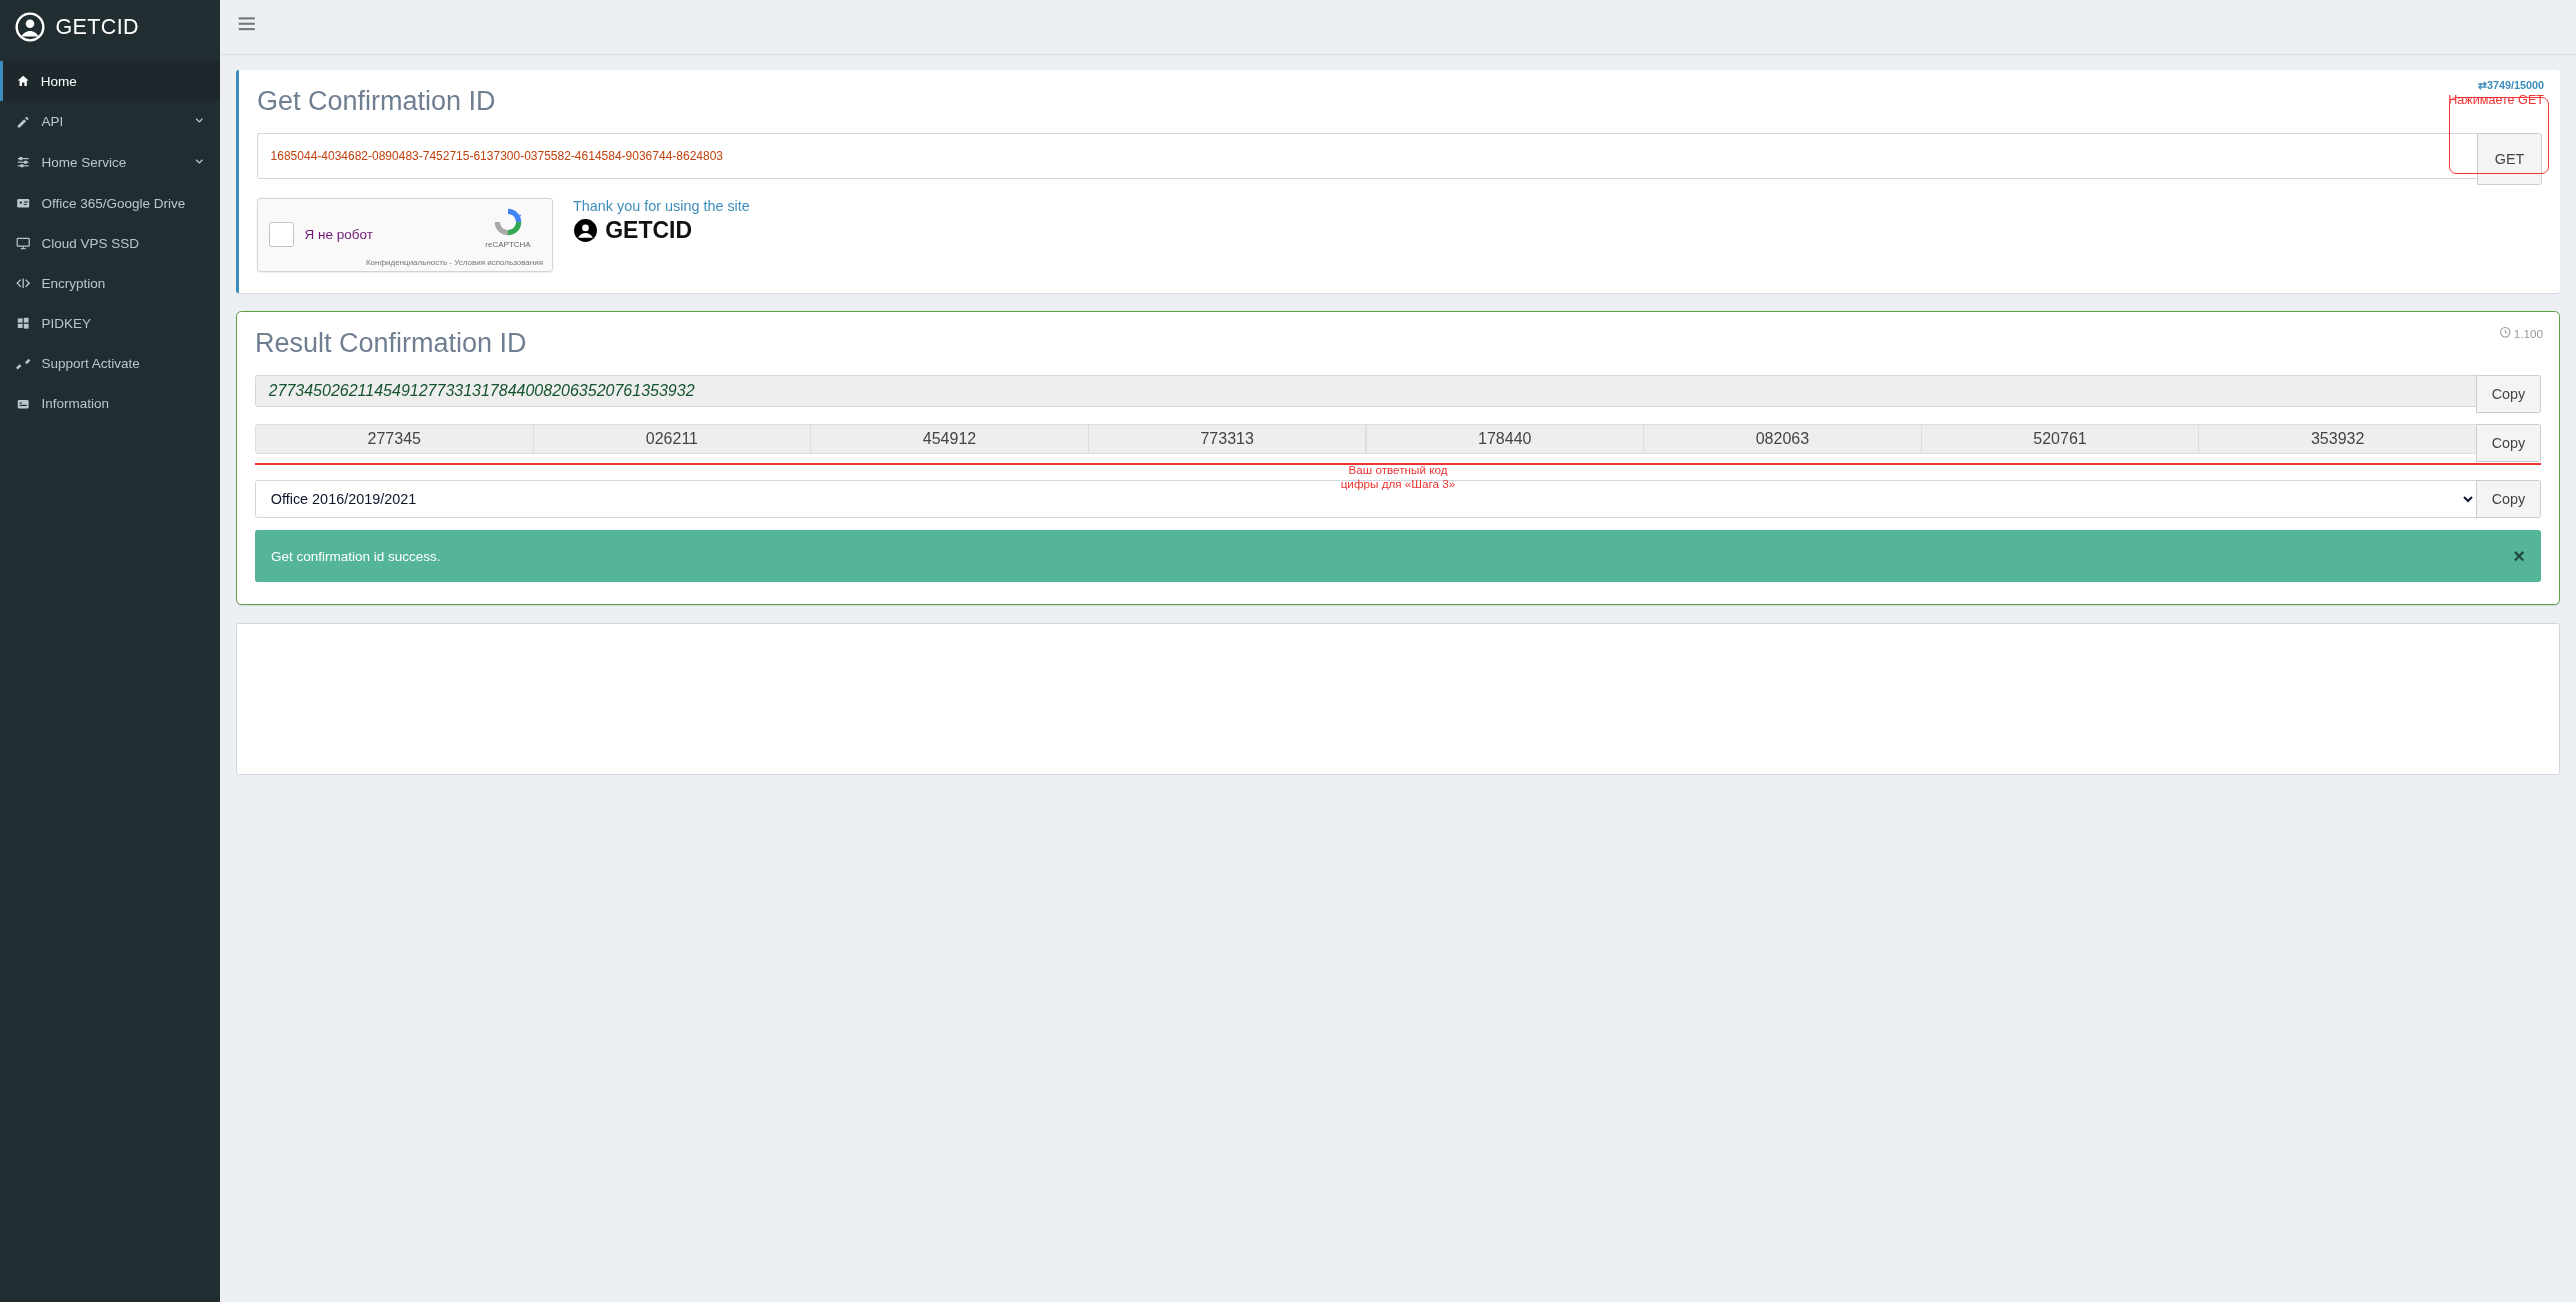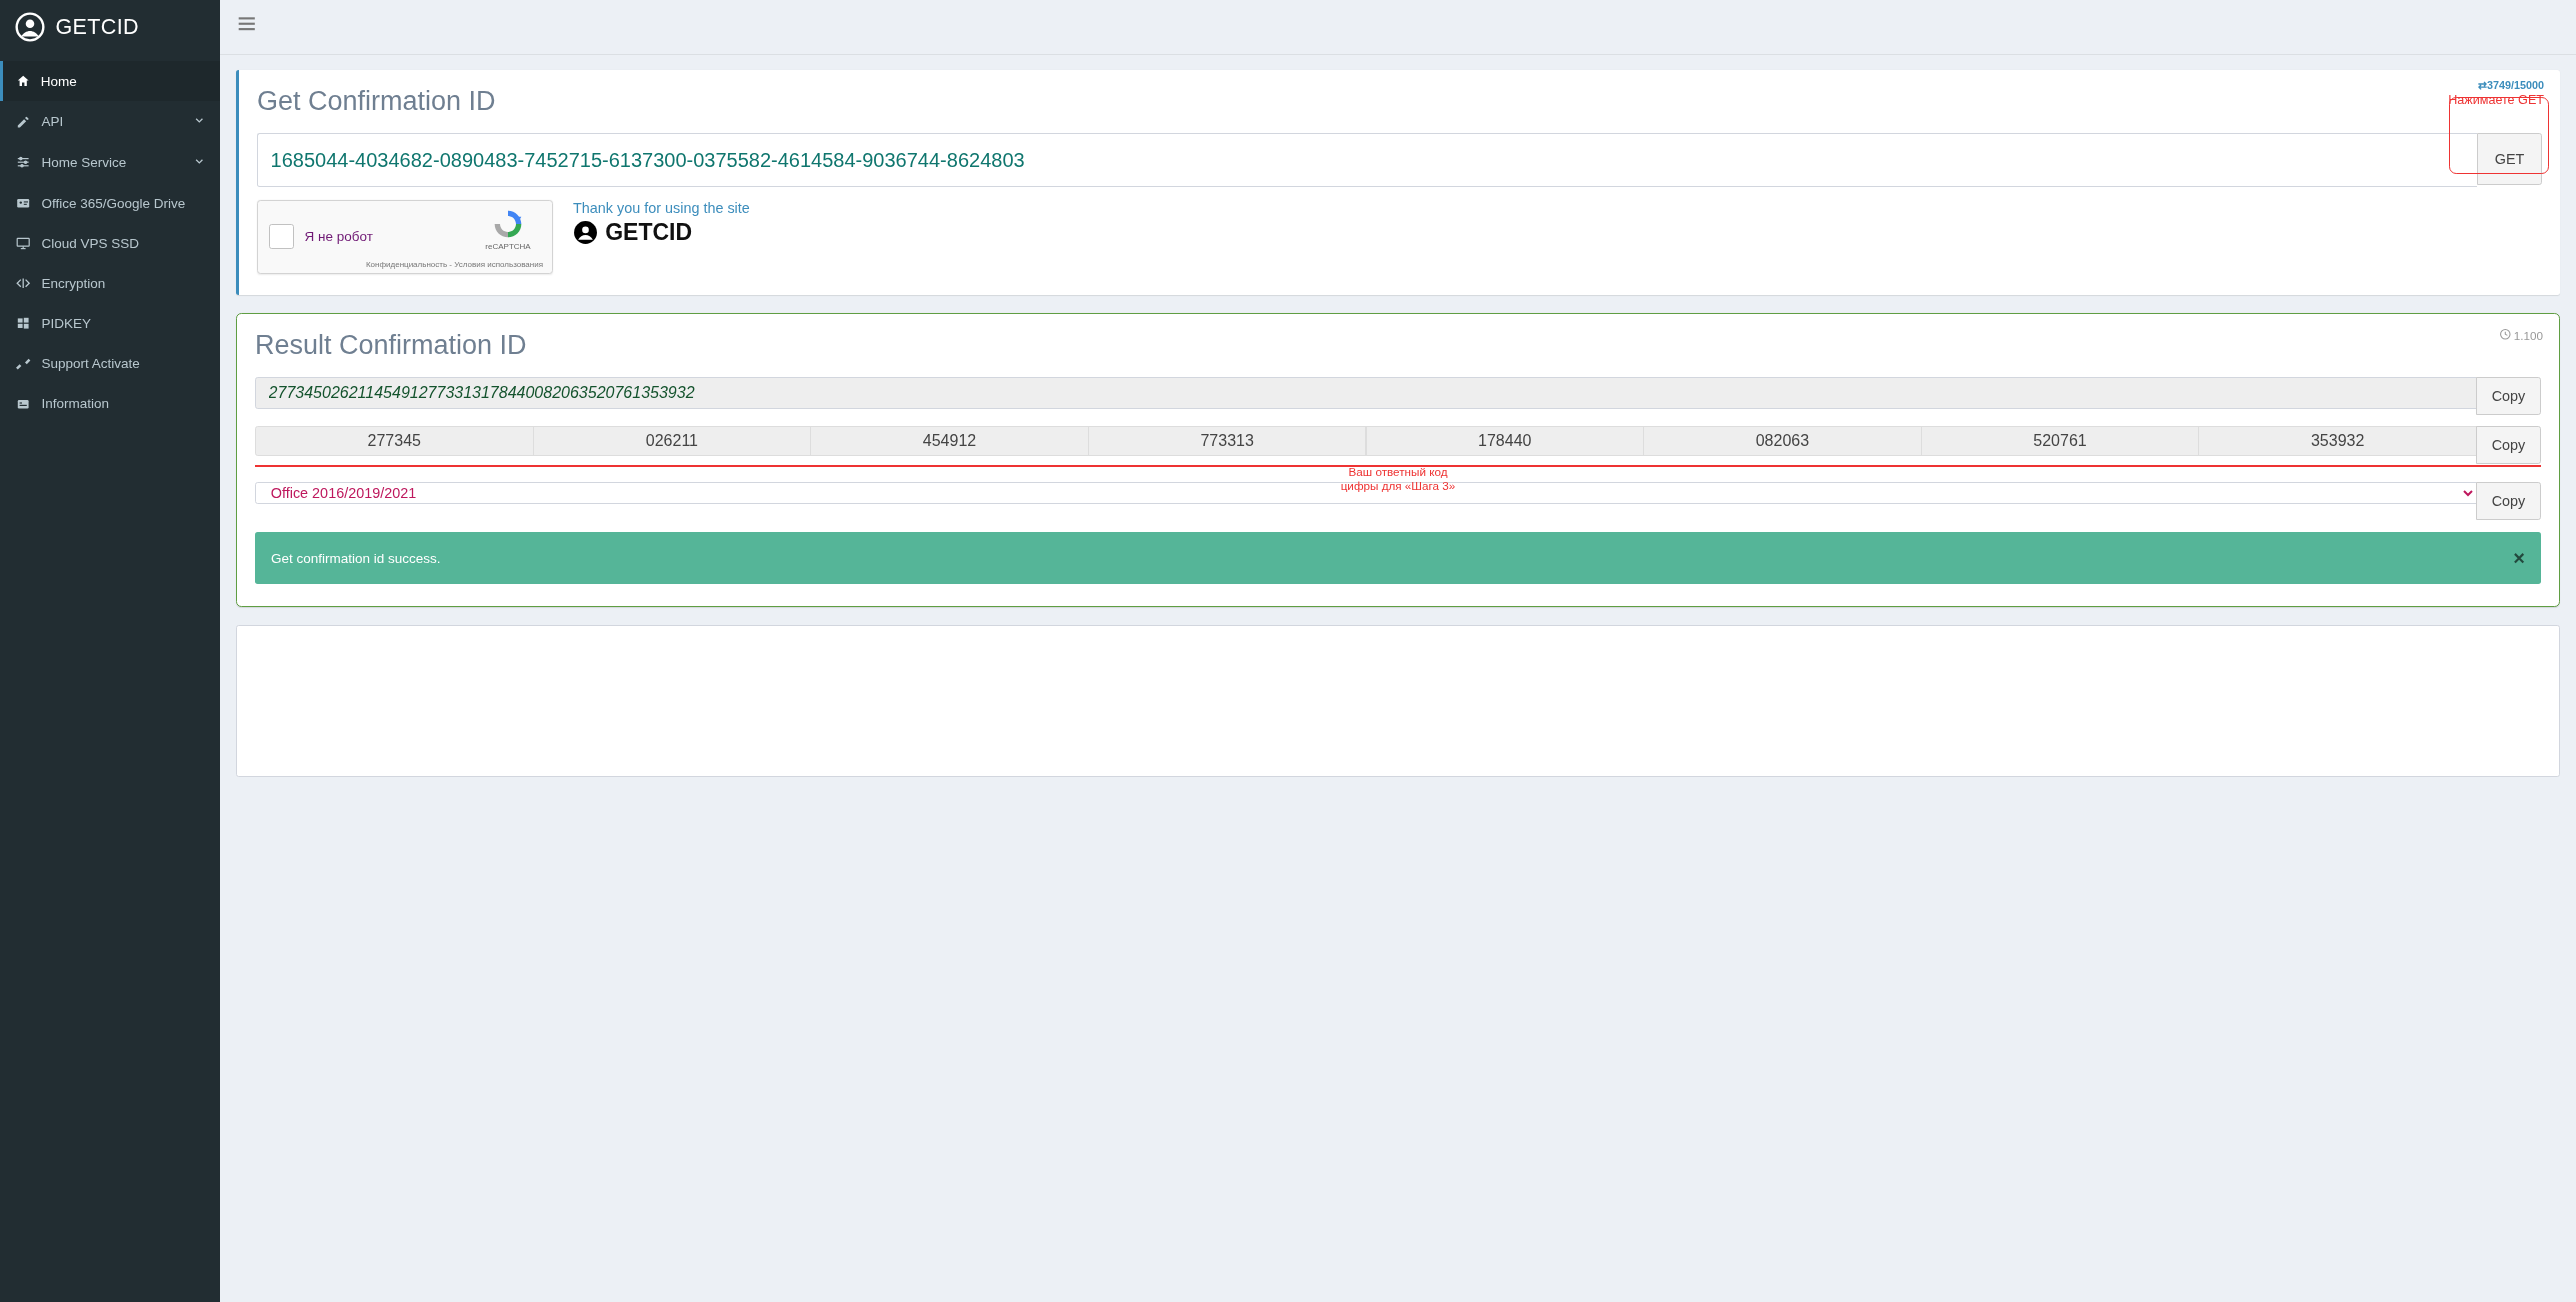--- a/index.html
+++ b/index.html
@@ -29,21 +29,21 @@
   .panel { background: #fff; border-radius: 2.7px; box-shadow: 0 0.9px 0.9px rgba(0,0,0,0.1); margin-bottom: 18px; border-top: 2.7px solid #fff; padding: 16px 18px 21.5px; position: relative; }
   .panel.input-box { border-left: 3.6px solid #3c8dbc; border-top: none; }
   .panel.result-box { border: 1.8px solid #5f9e42; border-radius: 5.4px; }
   .panel-title { font-size: 27px; font-weight: 400; color: #6f7f91; margin-bottom: 16px; }
 
   .counter { position: absolute; right: 16px; top: 9px; color: #3c8dbc; font-size: 10.8px; font-weight: 700; }
   .counter .sep { color: #3c8dbc; }
   .press-get { position: absolute; right: 16px; top: 23px; color: #e33; font-size: 12.6px; }
 
   .input-row { display: flex; align-items: stretch; gap: 0; position: relative; }
-  .long-input { flex: 1; padding: 9px 12.6px; border: 0.9px solid #d2d6de; border-right: none; font-size: 20px; color: #0f766e; background: #fff; height: 54px; border-radius: 2.7px 0 0 2.7px; }
+  .long-input { flex: 1; padding: 9px 12.6px; border: 0.9px solid #d2d6de; border-right: none; font-size: 12px; color: #c2410c; background: #fff; height: 46px; border-radius: 2.7px 0 0 2.7px; }
   .get-btn { width: 65px; height: 52px; border: 0.9px solid #ccc; background: #f4f4f4; color: #444; font-size: 14.4px; cursor: pointer; border-radius: 0 2.7px 2.7px 0; }
   .get-highlight { position: absolute; right: -7.2px; top: -38px; width: 100px; height: 70px; border: 1.8px solid #e33; border-radius: 7.2px; pointer-events: none; }
 
   .below-input { display: flex; align-items: flex-start; gap: 20px; margin-top: 12.6px; }
   .recaptcha { width: 296px; height: 74px; border: 0.9px solid #d3d3d3; border-radius: 3.6px; background: #f9f9f9; display: flex; align-items: center; padding: 0 10.8px; box-shadow: 0 0.9px 1.8px rgba(0,0,0,0.08); position: relative; }
   .recaptcha-check { width: 25px; height: 25px; border: 1.8px solid #c1c1c1; border-radius: 2.7px; background: #fff; margin-right: 10.8px; }
   .recaptcha-text { font-size: 13.5px; color: #701a75; }
   .recaptcha-right { position: absolute; right: 9px; top: 7.2px; text-align: center; width: 70px; font-size: 8px; color: #666; }
   .recaptcha-right .logo { width: 32px; height: 32px; margin: 0 auto 1.8px; }
   .recaptcha-footer { position: absolute; bottom: 3.6px; right: 9px; left: auto; font-size: 8px; color: #777; white-space: nowrap; }
@@ -58,21 +58,21 @@
   .readonly-row input.readonly-input { flex: 1; padding: 9px 12.6px; border: 0.9px solid #d2d6de; background: #eee; font-size: 16px; color: #14532d; height: 32px; border-radius: 2.7px 0 0 2.7px; font-style: italic; }
   .copy-btn { width: 65px; height: 38px; border: 0.9px solid #ccc; background: #f4f4f4; color: #444; font-size: 14.4px; cursor: pointer; border-radius: 0 2.7px 2.7px 0; margin-left: -0.9px; }
 
   .seg-row { display: flex; position: relative; margin-bottom: 18px; }
   .seg { flex: 1; height: 30px; border: 0.9px solid #ddd; background: #eee; display: flex; align-items: center; justify-content: center; font-size: 16px; color: #444; margin-left: -0.9px; }
   .seg:first-child { margin-left: 0; border-radius: 2.7px 0 0 2.7px; }
   .seg-underline { position: absolute; left: 0; right: 0; bottom: -2.7px; height: 1.8px; background: #e33; }
   .red-caption { position: absolute; left: 50%; transform: translateX(-50%); top: 39px; color: #e33; font-size: 11.7px; text-align: center; line-height: 1.2; white-space: nowrap; }
 
   .select-row { display: flex; margin-top: 18px; }
-  .select-box { flex: 1; height: 22px; border: 0.9px solid #d2d6de; background: #fff; padding: 0 10.8px; font-size: 14.4px; color: #be185d; border-radius: 2.7px 0 0 2.7px; }
+  .select-box { flex: 1; height: 38px; border: 0.9px solid #d2d6de; background: #fff; padding: 0 10.8px; font-size: 14.4px; color: #0f172a; border-radius: 2.7px 0 0 2.7px; }
 
   .alert-success { background: #55b598; color: #fff; padding: 14.4px 16px; border-radius: 2.7px; margin-top: 12.6px; display: flex; align-items: center; justify-content: space-between; font-size: 13.5px; }
   .alert-close { background: none; border: none; color: rgba(0,0,0,0.6); font-size: 20px; font-weight: 700; cursor: pointer; }
 
   .empty-box { background: #fff; border: 0.9px solid #d2d6de; border-radius: 2.7px; height: 152px; }
 </style>
 </head>
 <body>
 
 <aside class="sidebar">

